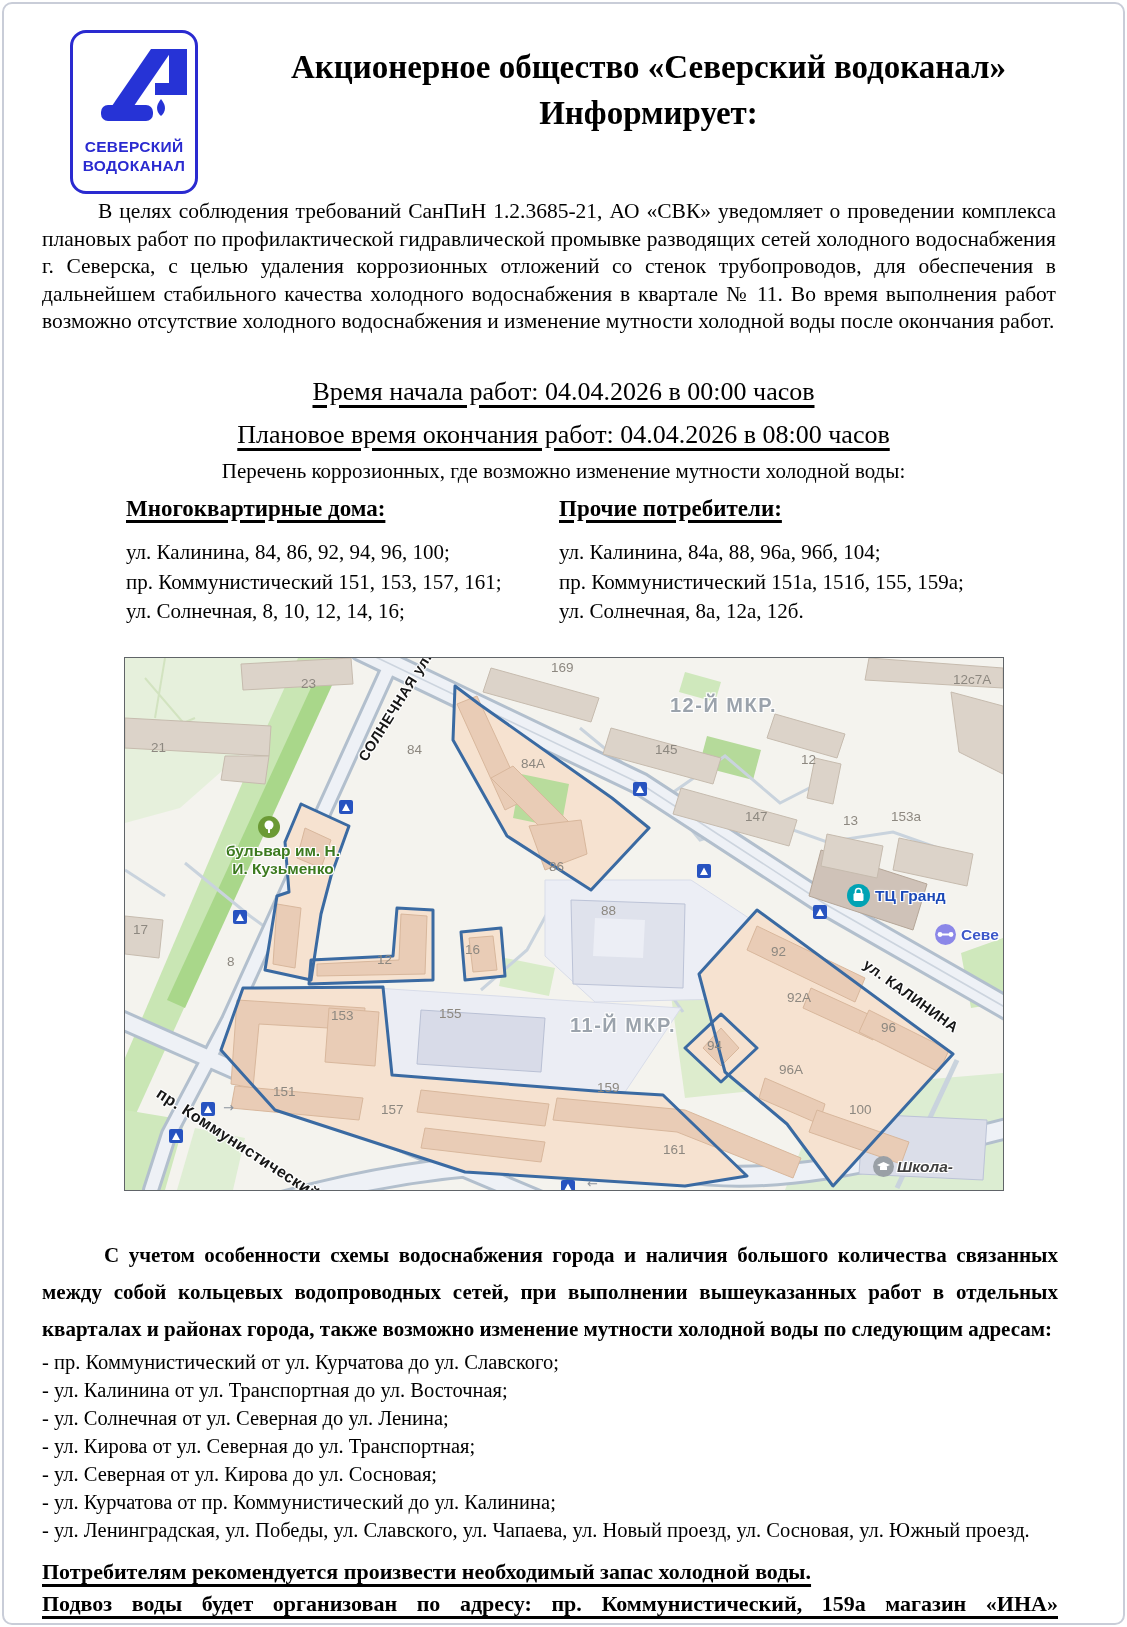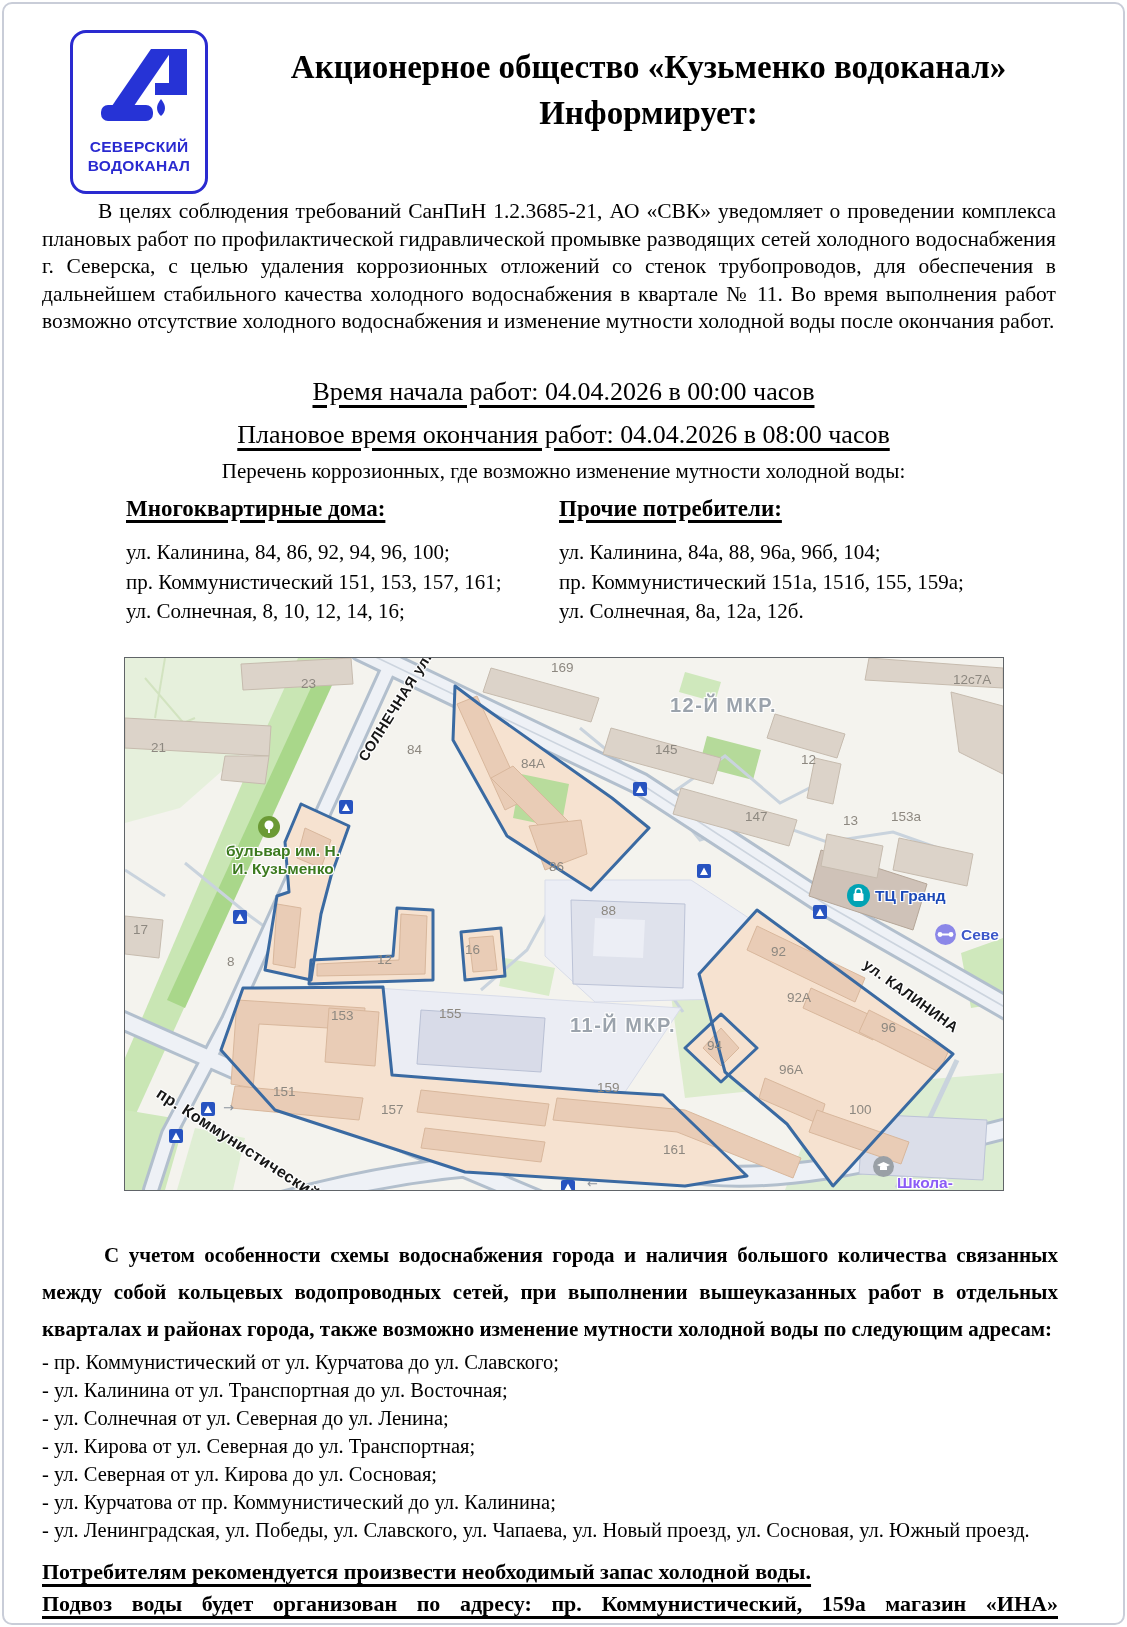--- a/index.html
+++ b/index.html
@@ -1,20 +1,20 @@
 <!DOCTYPE html>
 <html><head>
 <meta charset="utf-8">
 <style>
   html,body{margin:0;padding:0;background:#fff;width:1127px;height:1627px;overflow:hidden;}
   .page{position:absolute;left:0;top:0;width:1123px;height:1623px;margin:2px;background:#fff;
         border:2px solid #c9cdd8;border-radius:10px;box-sizing:border-box;
         font-family:"Liberation Serif","DejaVu Serif",serif;color:#000;}
   
-  .logo{position:absolute;left:66px;top:26px;width:138px;height:164px;border:3px solid #2a2ad0;
+  .logo{position:absolute;left:66px;top:26px;width:128px;height:164px;border:3px solid #2a2ad0;
         border-radius:16px;background:#fff;box-sizing:border-box;text-align:center;}
   .logo-text{font-family:"Liberation Sans","DejaVu Sans",sans-serif;font-weight:bold;
         font-size:15.5px;line-height:19px;color:#2a2ad0;letter-spacing:.3px;}
   
   .title{position:absolute;left:215px;top:40px;right:45px;text-align:center;
          font-weight:bold;font-size:33px;line-height:46px;}
   
   .intro{position:absolute;left:38px;top:194px;width:1014px;font-size:21.5px;line-height:27.6px;
          text-align:justify;text-indent:56px;}
   
@@ -63,21 +63,21 @@
         <rect x="96" y="16" width="18" height="46"></rect>
         <rect x="82" y="50" width="20" height="12"></rect>
         <path d="M88,66 q8,10 0,17 q-8,-7 0,-17"></path>
       </g>
     </svg>
     <div class="logo-text">СЕВЕРСКИЙ</div>
     <div class="logo-text">ВОДОКАНАЛ</div>
   </div>
 
   <div class="title">
-    <div>Акционерное общество «Кузьменко водоканал»</div>
+    <div>Акционерное общество «Северский водоканал»</div>
     <div>Информирует:</div>
   </div>
 
   <div class="intro">В целях соблюдения требований СанПиН 1.2.3685-21, АО «СВК» уведомляет о проведении комплекса плановых работ по профилактической гидравлической промывке разводящих сетей холодного водоснабжения г. Северска, с целью удаления коррозионных отложений со стенок трубопроводов, для обеспечения в дальнейшем стабильного качества холодного водоснабжения в квартале № 11. Во время выполнения работ возможно отсутствие холодного водоснабжения и изменение мутности холодной воды после окончания работ.</div>
 
   <div class="sched">
     <div><span class="u">Время начала работ: 04.04.2026 в 00:00 часов</span></div>
     <div><span class="u">Плановое время окончания работ: 04.04.2026 в 08:00 часов</span></div>
   </div>
 
@@ -308,21 +308,21 @@
         </svg>
     </div>
     <span class="mpoi halo" style="left:836px;top:268px;color:#3d58c9;">Севе</span>
 
     <div class="poi-ic" style="left:748px;top:498px;width:21px;height:21px;background:#9aa0a6;">
       <svg width="21" height="21" viewBox="0 0 21 21">
           <polygon points="10.5,6 17,9 10.5,12 4,9" fill="#fff"></polygon>
           <rect x="7" y="10.5" width="7" height="3.5" fill="#fff"></rect>
         </svg>
     </div>
-    <span class="mpoi halo" style="left:772px;top:516px;color:#8b5cf6;">Школа-</span>
+    <span class="mpoi halo" style="left:772px;top:500px;color:#404040;font-style:italic;">Школа-</span>
 
     <span class="marrow" style="left:98px;top:442px">→</span>
     <span class="marrow" style="left:462px;top:518px">←</span>
   </div>
 
   <div class="bottom">
     <div class="outro-bold">С учетом особенности схемы водоснабжения города и наличия большого количества связанных между собой кольцевых водопроводных сетей, при выполнении вышеуказанных работ в отдельных кварталах и районах города, также возможно изменение мутности холодной воды по следующим адресам:</div>
     <div class="street-item">- пр. Коммунистический от ул. Курчатова до ул. Славского;</div>
     <div class="street-item">- ул. Калинина от ул. Транспортная до ул. Восточная;</div>
     <div class="street-item">- ул. Солнечная от ул. Северная до ул. Ленина;</div>

